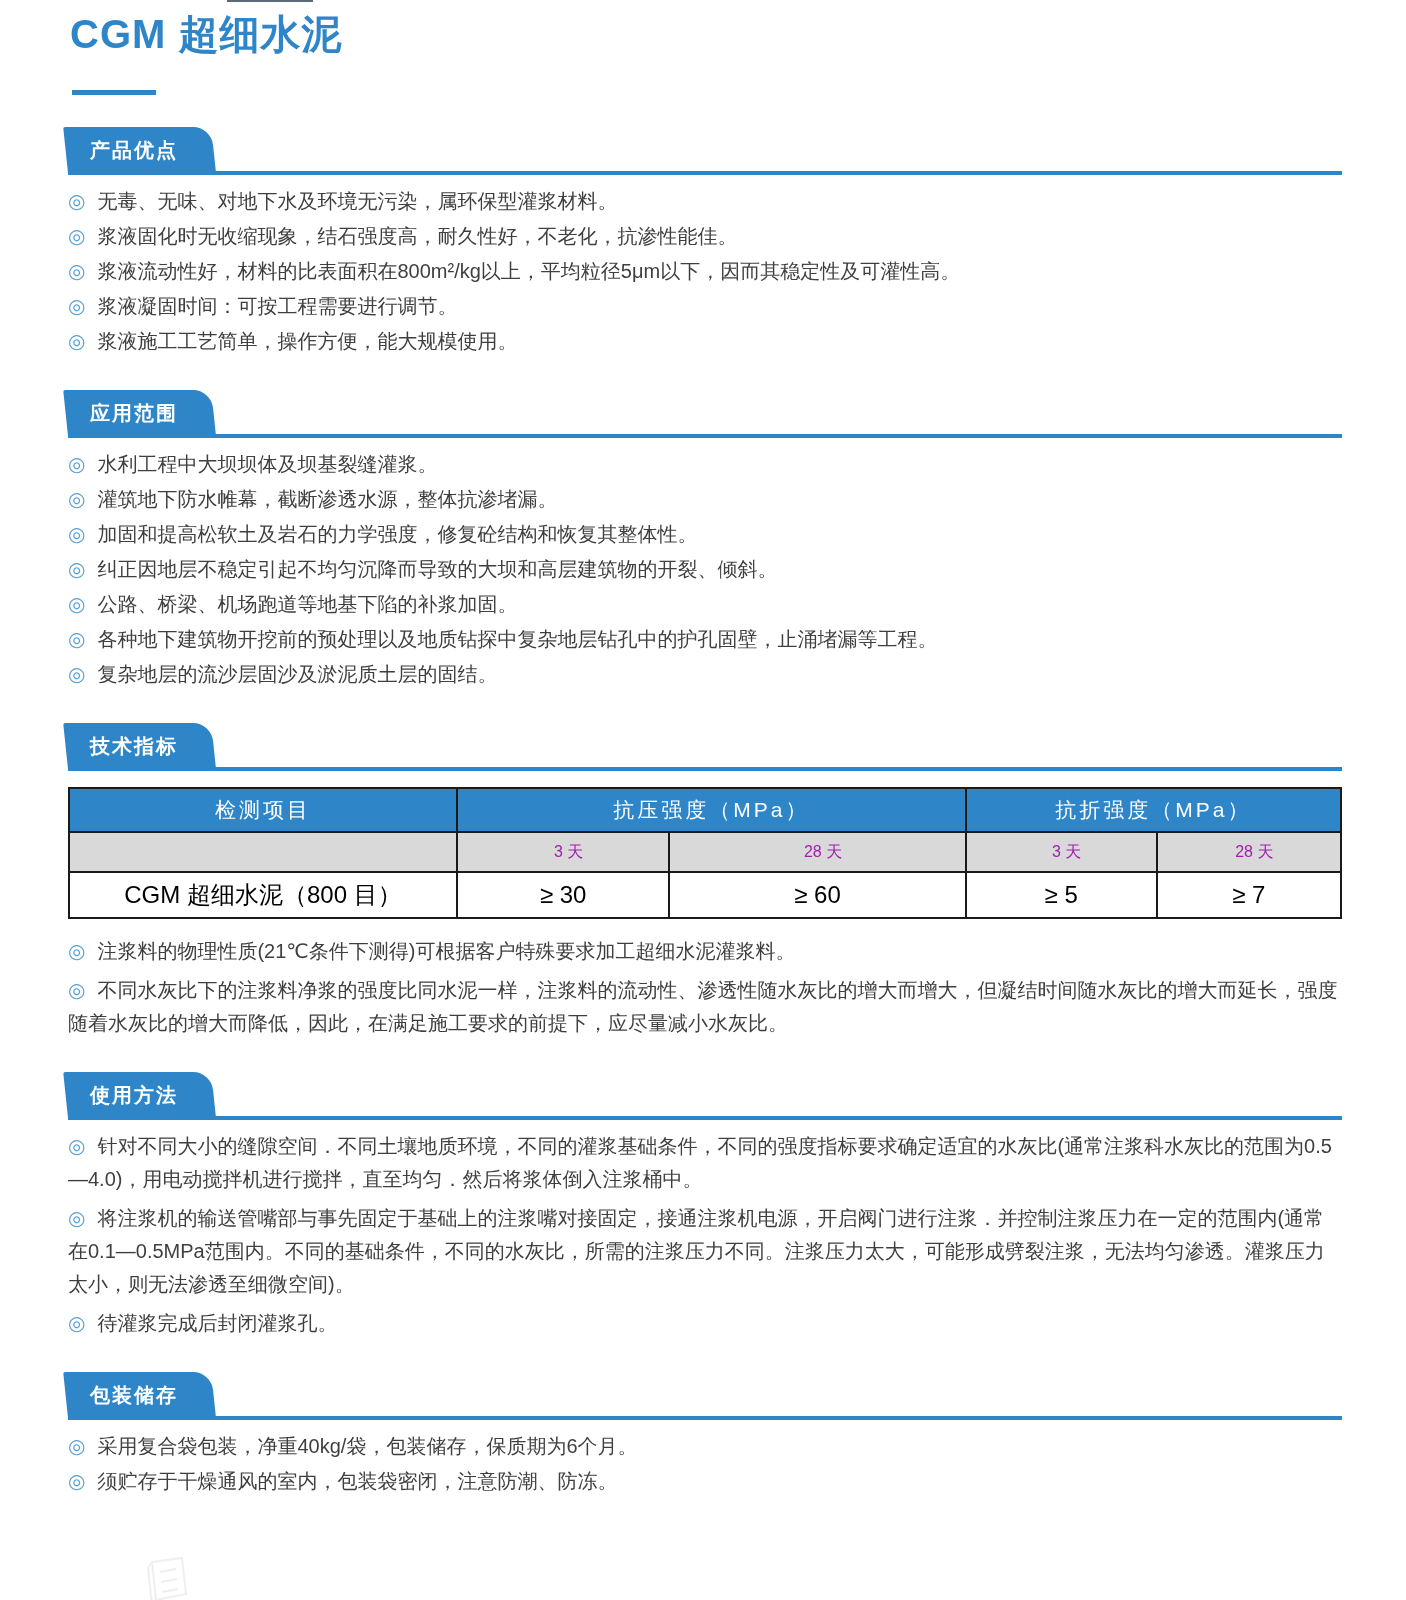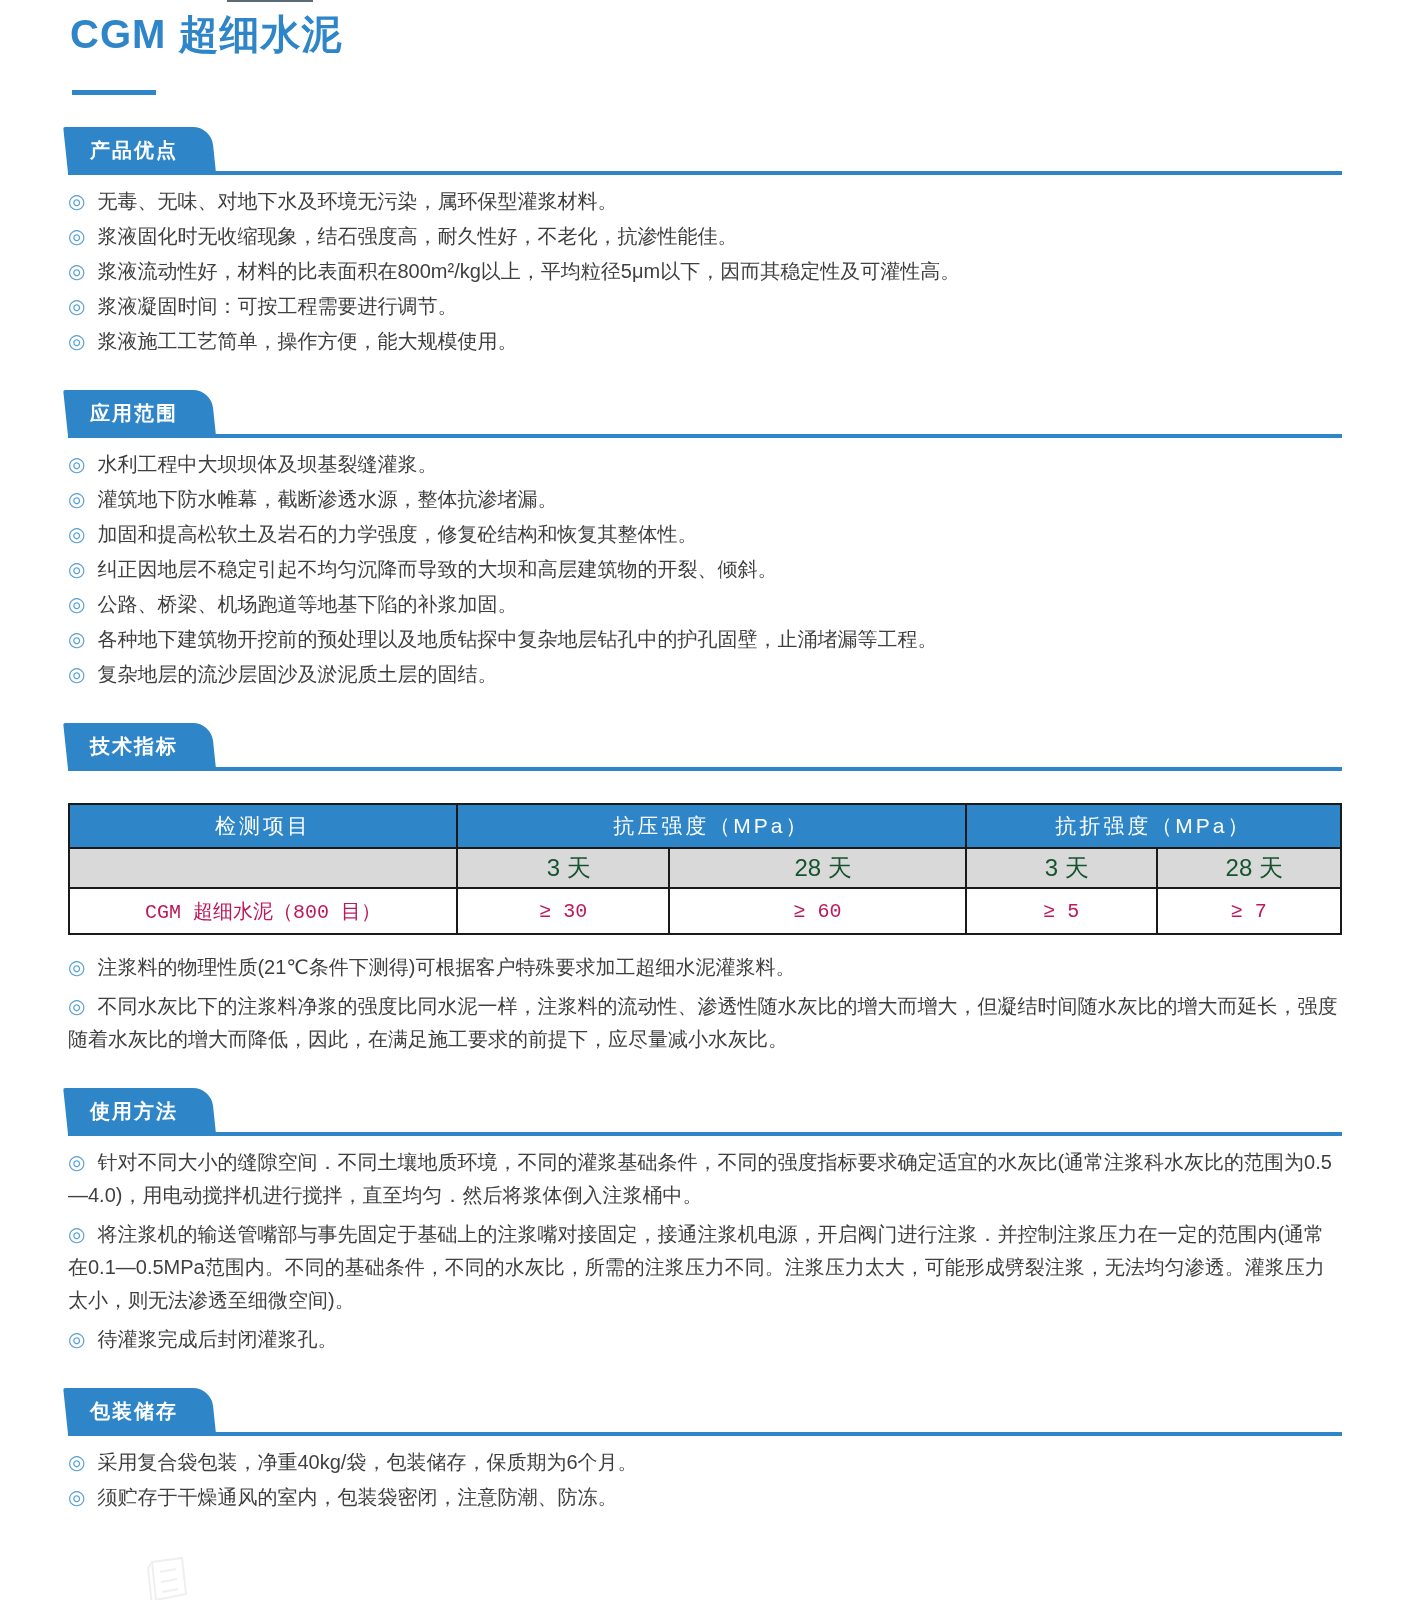--- a/index.html
+++ b/index.html
@@ -23,25 +23,25 @@
   }
   .tab-label{
     position:relative;display:block;color:#ffffff;font-weight:bold;font-size:20px;
     line-height:46px;padding:0 38px 0 22px;letter-spacing:2px;white-space:nowrap;
   }
   .bullets{margin-top:10px;}
   .bullet{font-size:20px;line-height:1.65;margin:2px 0;}
   .bullet .bi{color:#58a0d4;margin-right:12px;font-size:20px;}
   .bullet.long{margin:6px 0;}
   
-  .specs-table{width:100%;border-collapse:collapse;table-layout:fixed;margin-top:32px;}
+  .specs-table{width:100%;border-collapse:collapse;table-layout:fixed;margin-top:16px;}
   .specs-table th,.specs-table td{border:2px solid #1a1a1a;text-align:center;vertical-align:middle;}
   .thead-row th{background:#2e86c8;color:#ffffff;font-weight:normal;font-size:21px;letter-spacing:3px;height:40px;}
-  .sub-row td{background:#d9d9d9;font-size:24px;height:36px;color:#14532d;padding-left:12px;}
-  .data-row td{background:#ffffff;font-size:20px;height:42px;color:#be185d;font-family:Liberation Mono, monospace;}
+  .sub-row td{background:#d9d9d9;font-size:16px;height:36px;color:#a21caf;padding-left:12px;}
+  .data-row td{background:#ffffff;font-size:24px;height:42px;color:#000000;}
   .notes{margin-top:16px;}
   
   .top-artifact{position:absolute;left:227px;top:0;width:86px;height:2px;background:#5a6a77;}
   .bag-watermark{position:absolute;left:130px;top:1554px;opacity:0.55;}
 </style>
 </head>
 <body>
 
 <div class="top-artifact"></div>
 

